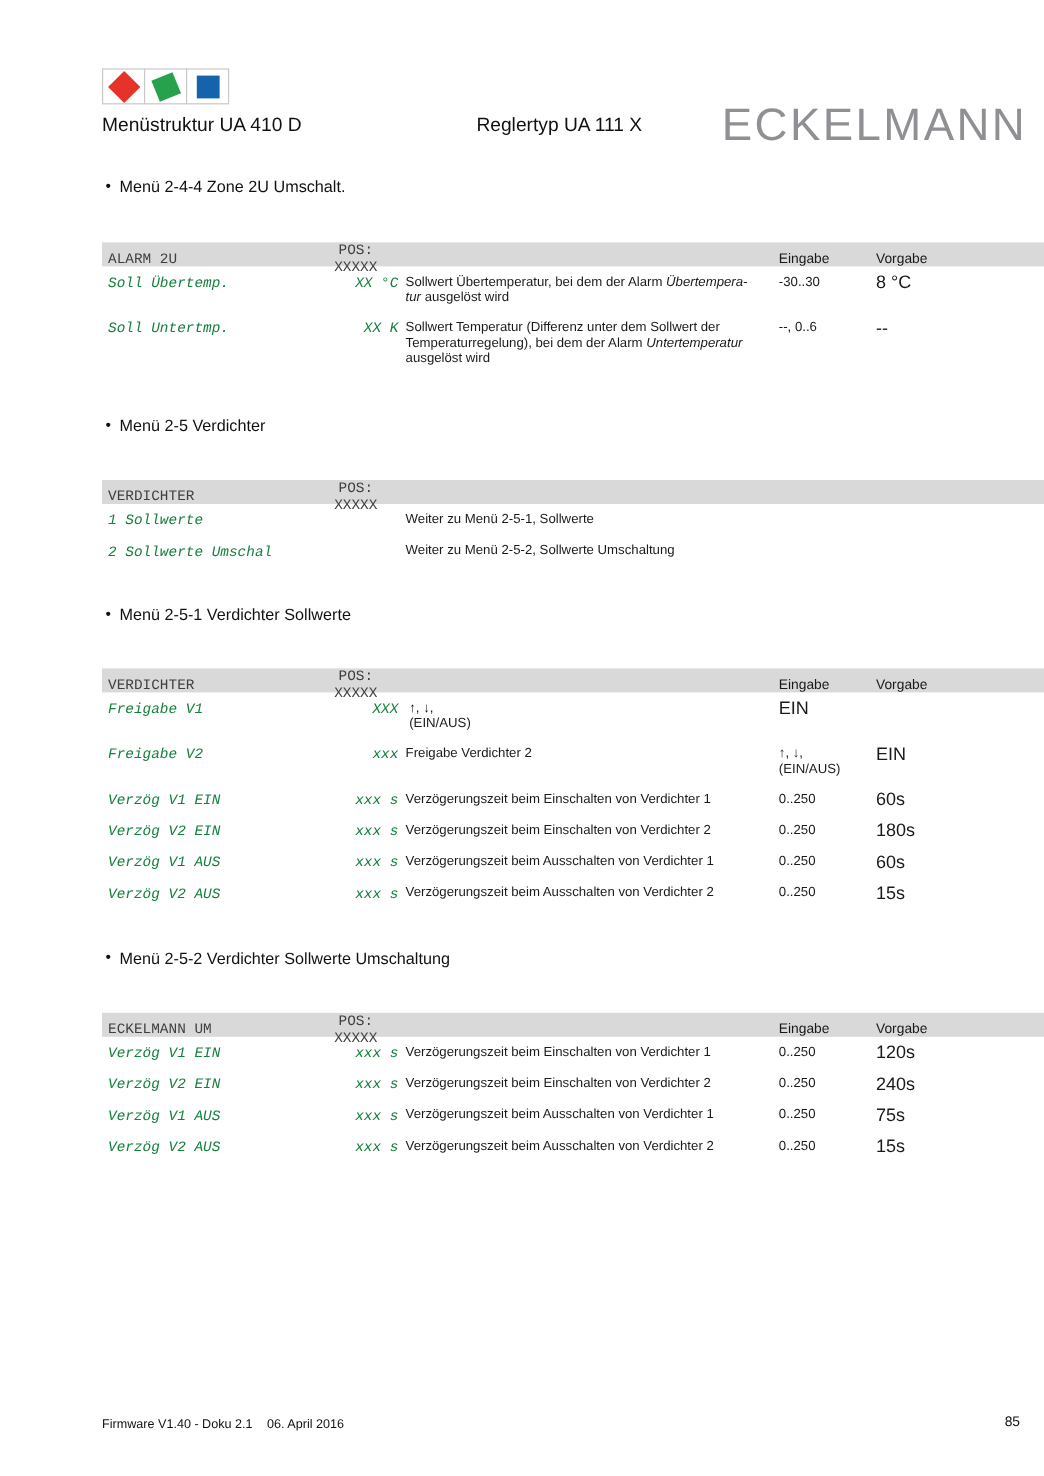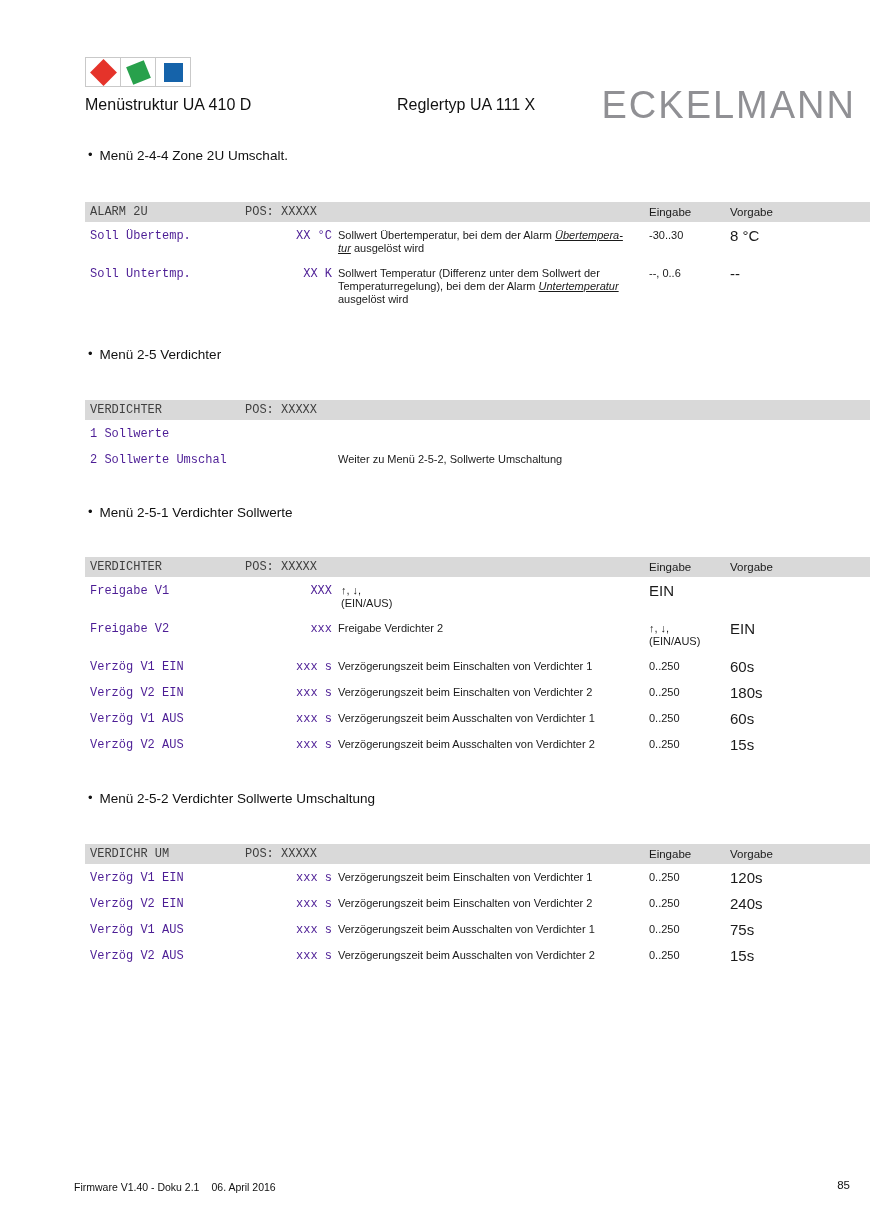--- a/index.html
+++ b/index.html
@@ -27,31 +27,31 @@
 
   
   .doc-table{position:absolute;left:85px;width:723px;}
   .thead,.trow{display:grid;grid-template-columns:150px 92px 308px 81px 87px;
                padding-left:5px;box-sizing:border-box;width:828px;}
   .thead{background:#d9d9d9;height:20px;align-items:center;}
   .trow{margin-top:12px;}
   .trow:nth-child(2){margin-top:7px;}
   .mono{font-family:"Liberation Mono","DejaVu Sans Mono",monospace;font-size:12px;}
   .thead .mono{color:#3f3f3f;}
-  .trow .mono{color:#4c1d95;}
-  .thead .c2{text-align:left;padding-left:5px;}
+  .trow .mono{color:#15803d;font-style:italic;}
+  .thead .c2{text-align:center;padding-left:5px;margin-left:16px;}
   .trow .c2{text-align:right;}
   .c3{padding-left:6px;padding-right:12px;font-size:11px;line-height:13px;color:#1a1a1a;}
-  .c3 i{font-style:italic;text-decoration:underline;}
+  .c3 i{font-style:italic;}
   .c4{padding-left:9px;font-size:11px;line-height:13px;color:#1a1a1a;white-space:pre-line;}
   .c5{padding-left:9px;font-size:15px;line-height:13px;color:#1a1a1a;}
   .collbl{font-size:11.5px;color:#1a1a1a;}
 
   
-  .footer{position:absolute;top:1181px;left:74px;font-size:10.5px;color:#111;}
+  .footer{position:absolute;top:1181px;left:85px;font-size:10.5px;color:#111;}
   .footer .fdate{margin-left:12px;}
   .pagenum{position:absolute;top:1179px;right:20px;font-size:11.5px;color:#111;}
 </style>
 </head>
 <body>
 
 <div class="page">
 
   <div class="logo">
     <span class="logo-cell">
@@ -108,20 +108,21 @@
       <div class="thead">
         <span class="c1 mono">VERDICHTER</span>
         <span class="c2 mono">POS: XXXXX</span>
         <span class="c3"></span>
         <span class="c4 collbl"></span>
         <span class="c5 collbl"></span>
       </div>
       <div class="trow">
         <span class="c1 mono">1 Sollwerte</span>
         <span class="c2 mono"></span>
+        <span class="c3"><span>Weiter zu Menü 2-5-1, Sollwerte</span></span>
         <span class="c4"></span>
         <span class="c5"></span>
       </div>
       <div class="trow">
         <span class="c1 mono">2 Sollwerte Umschal</span>
         <span class="c2 mono"></span>
         <span class="c3"><span>Weiter zu Menü 2-5-2, Sollwerte Umschaltung</span></span>
         <span class="c4"></span>
         <span class="c5"></span>
       </div>
@@ -173,21 +174,21 @@
       <div class="trow">
         <span class="c1 mono">Verzög V2 AUS</span>
         <span class="c2 mono">xxx s</span>
         <span class="c3"><span>Verzögerungszeit beim Ausschalten von Verdichter 2</span></span>
         <span class="c4">0..250</span>
         <span class="c5">15s</span>
       </div>
     </div>
   <div class="doc-table" style="top:844px">
       <div class="thead">
-        <span class="c1 mono">VERDICHR UM</span>
+        <span class="c1 mono">ECKELMANN UM</span>
         <span class="c2 mono">POS: XXXXX</span>
         <span class="c3"></span>
         <span class="c4 collbl">Eingabe</span>
         <span class="c5 collbl">Vorgabe</span>
       </div>
       <div class="trow">
         <span class="c1 mono">Verzög V1 EIN</span>
         <span class="c2 mono">xxx s</span>
         <span class="c3"><span>Verzögerungszeit beim Einschalten von Verdichter 1</span></span>
         <span class="c4">0..250</span>

